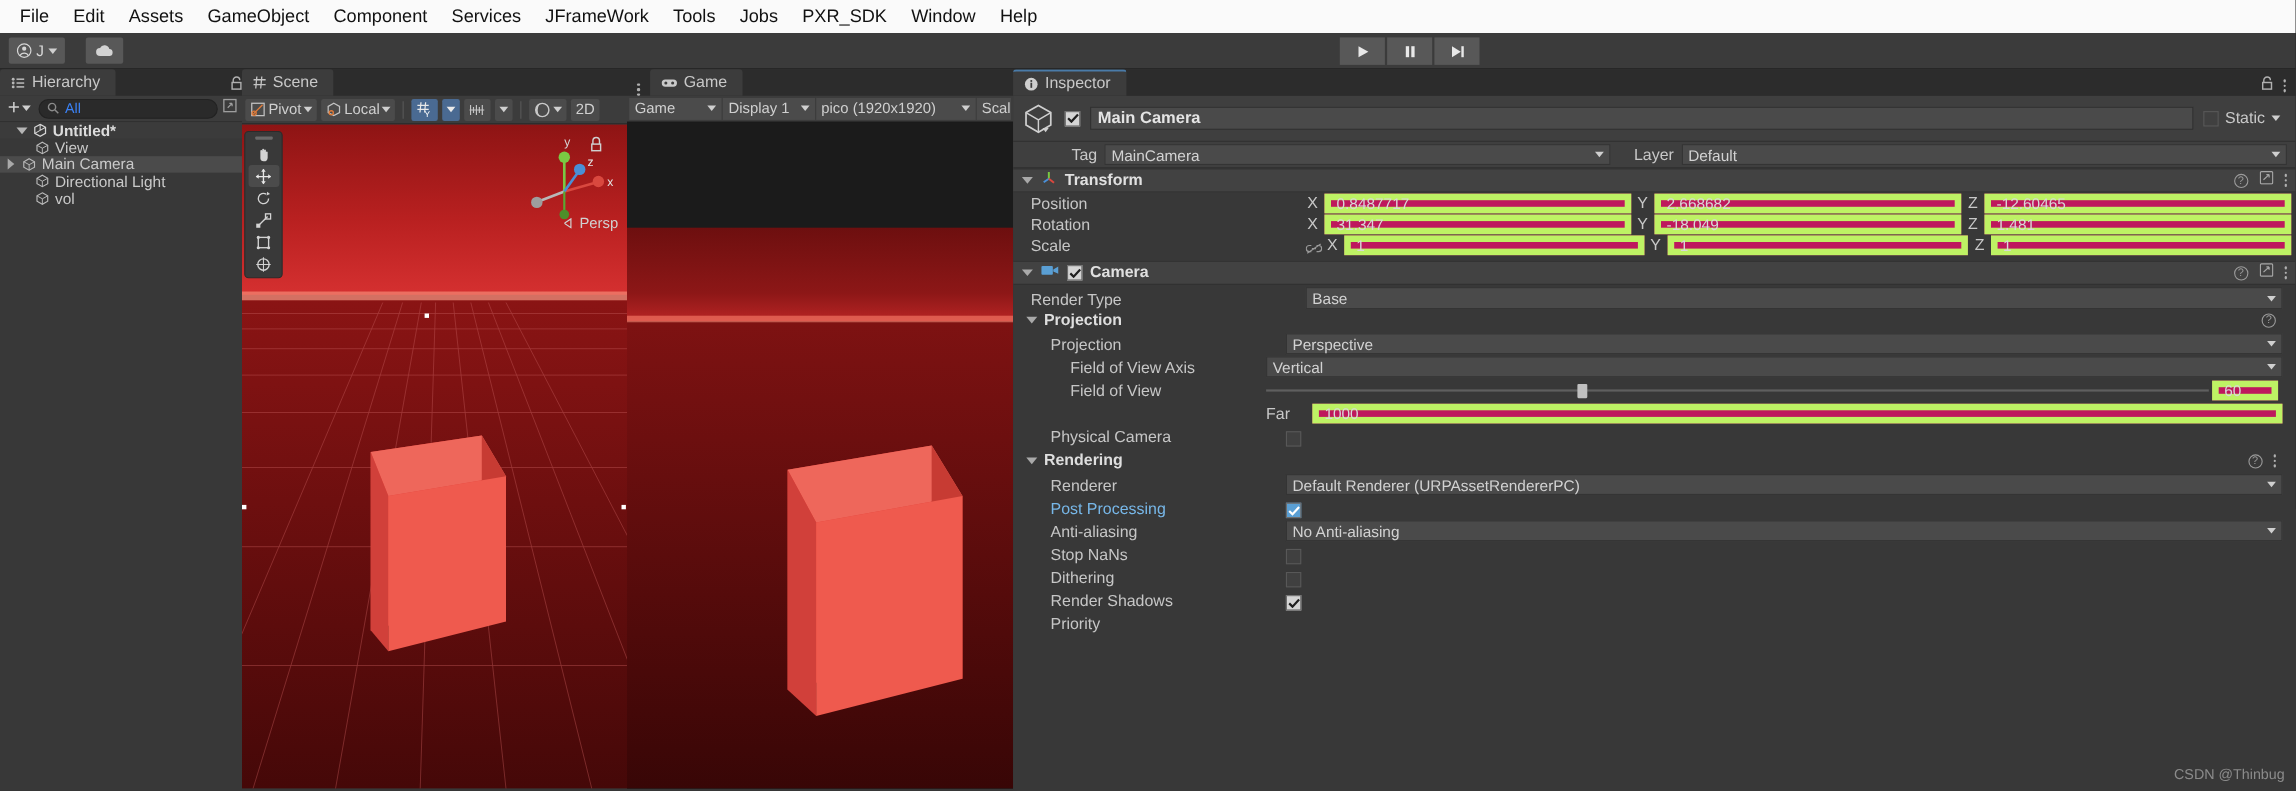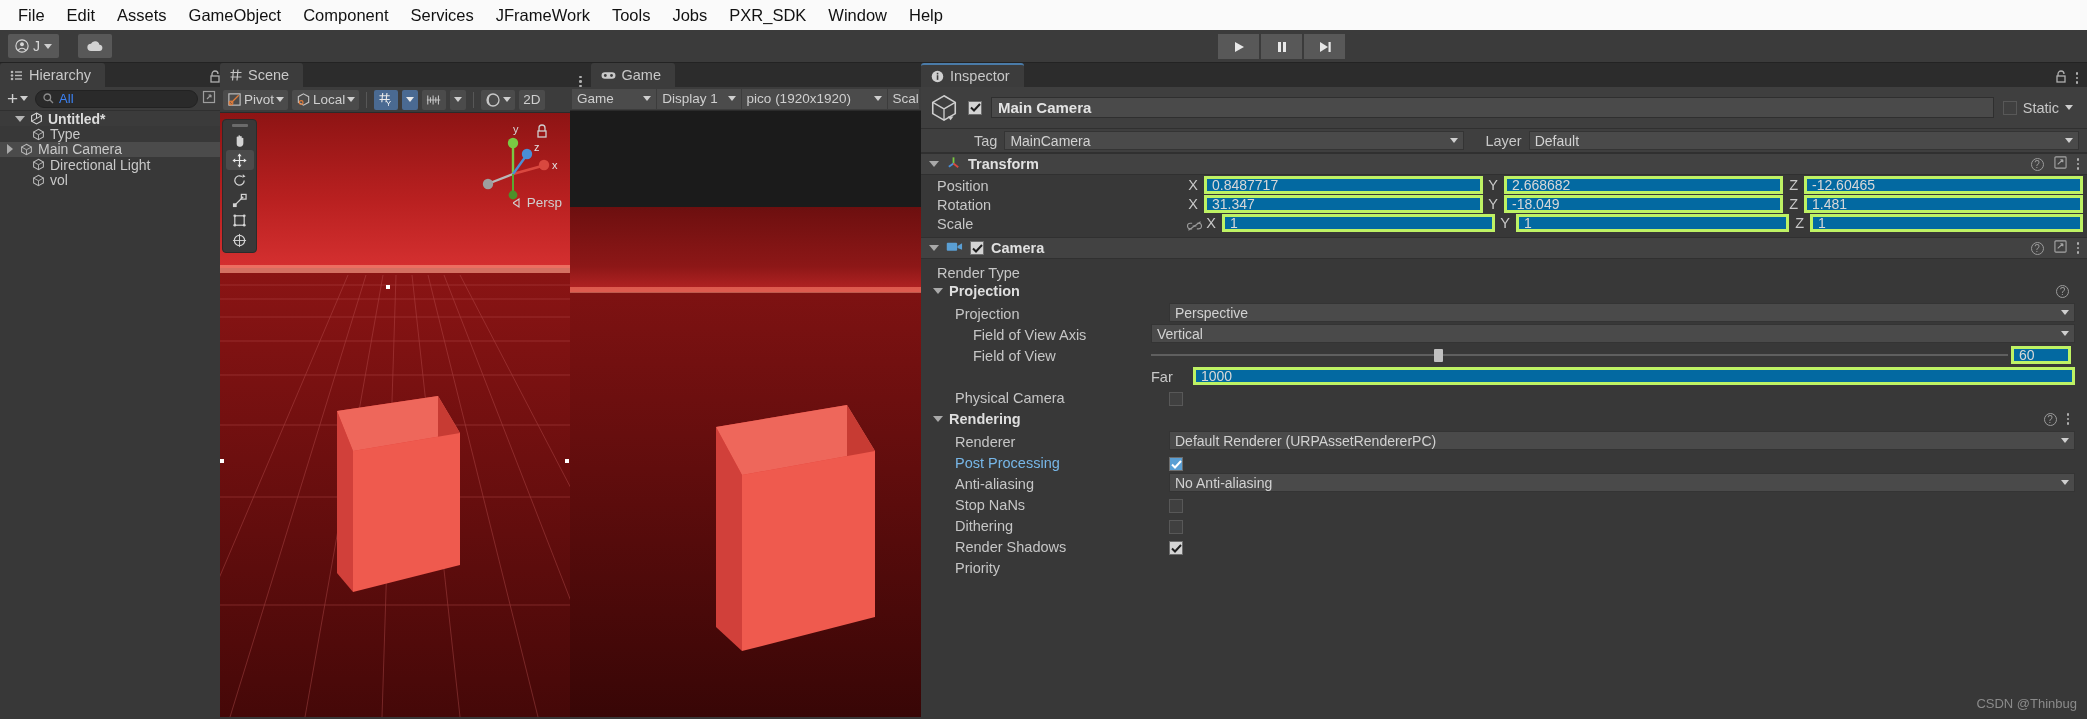--- a/index.html
+++ b/index.html
@@ -172,21 +172,21 @@
   }
   .row {
     height: 19px; display: flex; align-items: flex-end; padding-left: 16px; font-size: 14.5px;
   }
   .rowlabel { width: 250px; color: #c6c6c6; white-space: nowrap; }
   .rowlabel.ind1 { padding-left: 18px; width: 232px; }
   .rowlabel.blue { color: #77b7e8; }
   .vec { display: flex; flex: 1; gap: 0px; align-items: center; }
   .axis { font-size: 14.5px; color: #c8c8c8; width: 17px; text-align: right; padding-right: 6px; }
   .numfield {
-    height: 18px; background: #0369a1; border: 3px solid #bef264;
+    height: 18px; background: #be185d; border: 6px solid #bef264;
     display: flex; align-items: center; padding: 0 5px; font-size: 14px; color: #d8d8d8;
     flex: 1; margin-right: 4px;
   }
   .subhdr { height: 20px; display: flex; align-items: center; gap: 6px; padding-left: 12px; }
   .subhdr .st { font-size: 14.5px; font-weight: bold; color: #dedede; }
   .slider-wrap { flex:1; display:flex; align-items:center; gap:3px; padding-right:4px; }
   .slider { flex:1; height: 14px; position: relative; display:flex; align-items:center; }
   .slider .track { width: 100%; height: 2px; background: #5f5f5f; }
   .slider .knob { position:absolute; width: 9px; height: 13px; background: #c0c0c0; border-radius: 1px; left: 33%; }
   .watermark {
@@ -299,21 +299,21 @@
       </div>
 
       <div class="hrow">
         <span class="tri"></span>
         <span class="gicon">
           <svg width="13" height="13" viewBox="0 0 16 16">
               <path d="M8 1.6 L14 5 V11 L8 14.4 L2 11 V5 Z" fill="none" stroke="#b9b9b9" stroke-width="1.3"></path>
               <path d="M2 5 L8 8.3 L14 5 M8 8.3 V14.4" fill="none" stroke="#b9b9b9" stroke-width="1.1"></path>
             </svg>
         </span>
-        <span>Type</span>
+        <span>View</span>
       </div>
 
       <div class="hrow sel">
         <span class="ftri right" style="margin-left:-11px;margin-right:2px;"></span>
         <span class="gicon">
           <svg width="13" height="13" viewBox="0 0 16 16">
               <path d="M8 1.6 L14 5 V11 L8 14.4 L2 11 V5 Z" fill="none" stroke="#b9b9b9" stroke-width="1.3"></path>
               <path d="M2 5 L8 8.3 L14 5 M8 8.3 V14.4" fill="none" stroke="#b9b9b9" stroke-width="1.1"></path>
             </svg>
         </span>
@@ -748,20 +748,24 @@
           <span class="dots3">
               <i></i>
               <i></i>
               <i></i>
             </span>
         </span>
       </div>
 
       <div class="row" style="height:22px">
         <span class="rowlabel">Render Type</span>
+        <span class="dd" style="flex:1;margin-right:12px;height:20px">
+          <span>Base</span>
+          <span class="caret"></span>
+        </span>
       </div>
 
       <div class="subhdr">
         <span class="ftri"></span>
         <span class="st">Projection</span>
         <span class="hicons" style="padding-right:18px">
             <span class="qmark">?</span>
           </span>
       </div>
 

